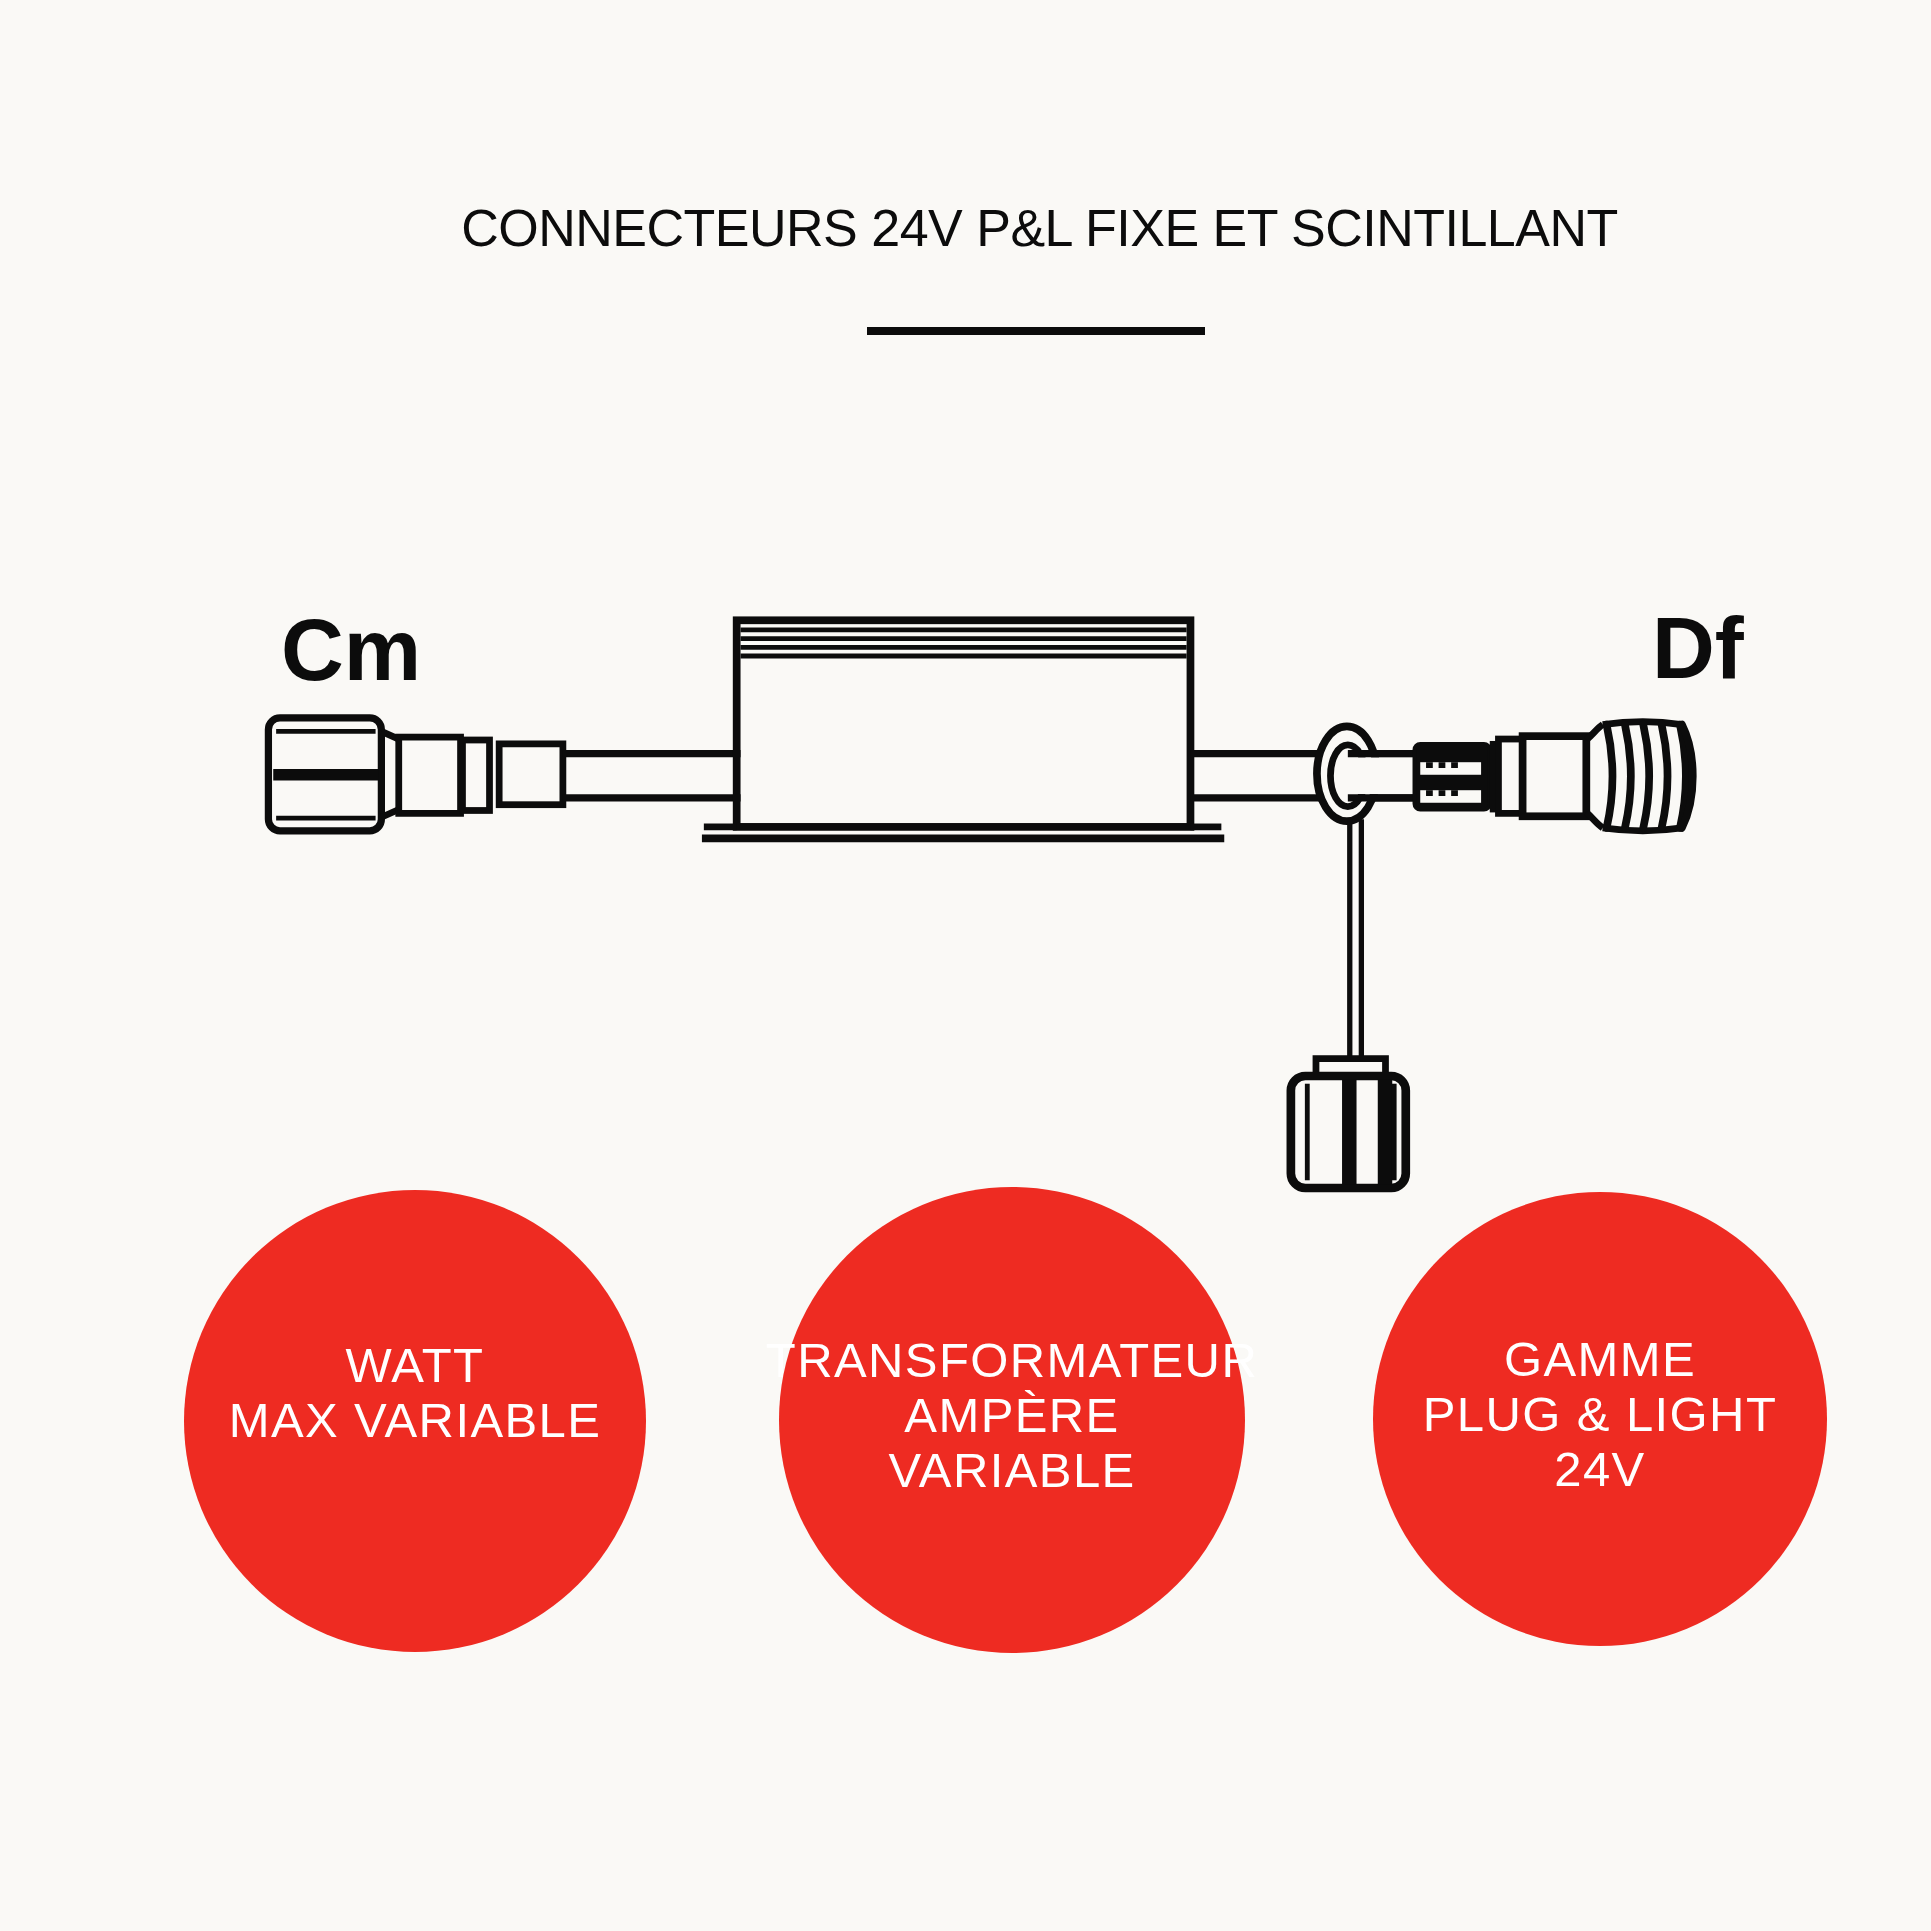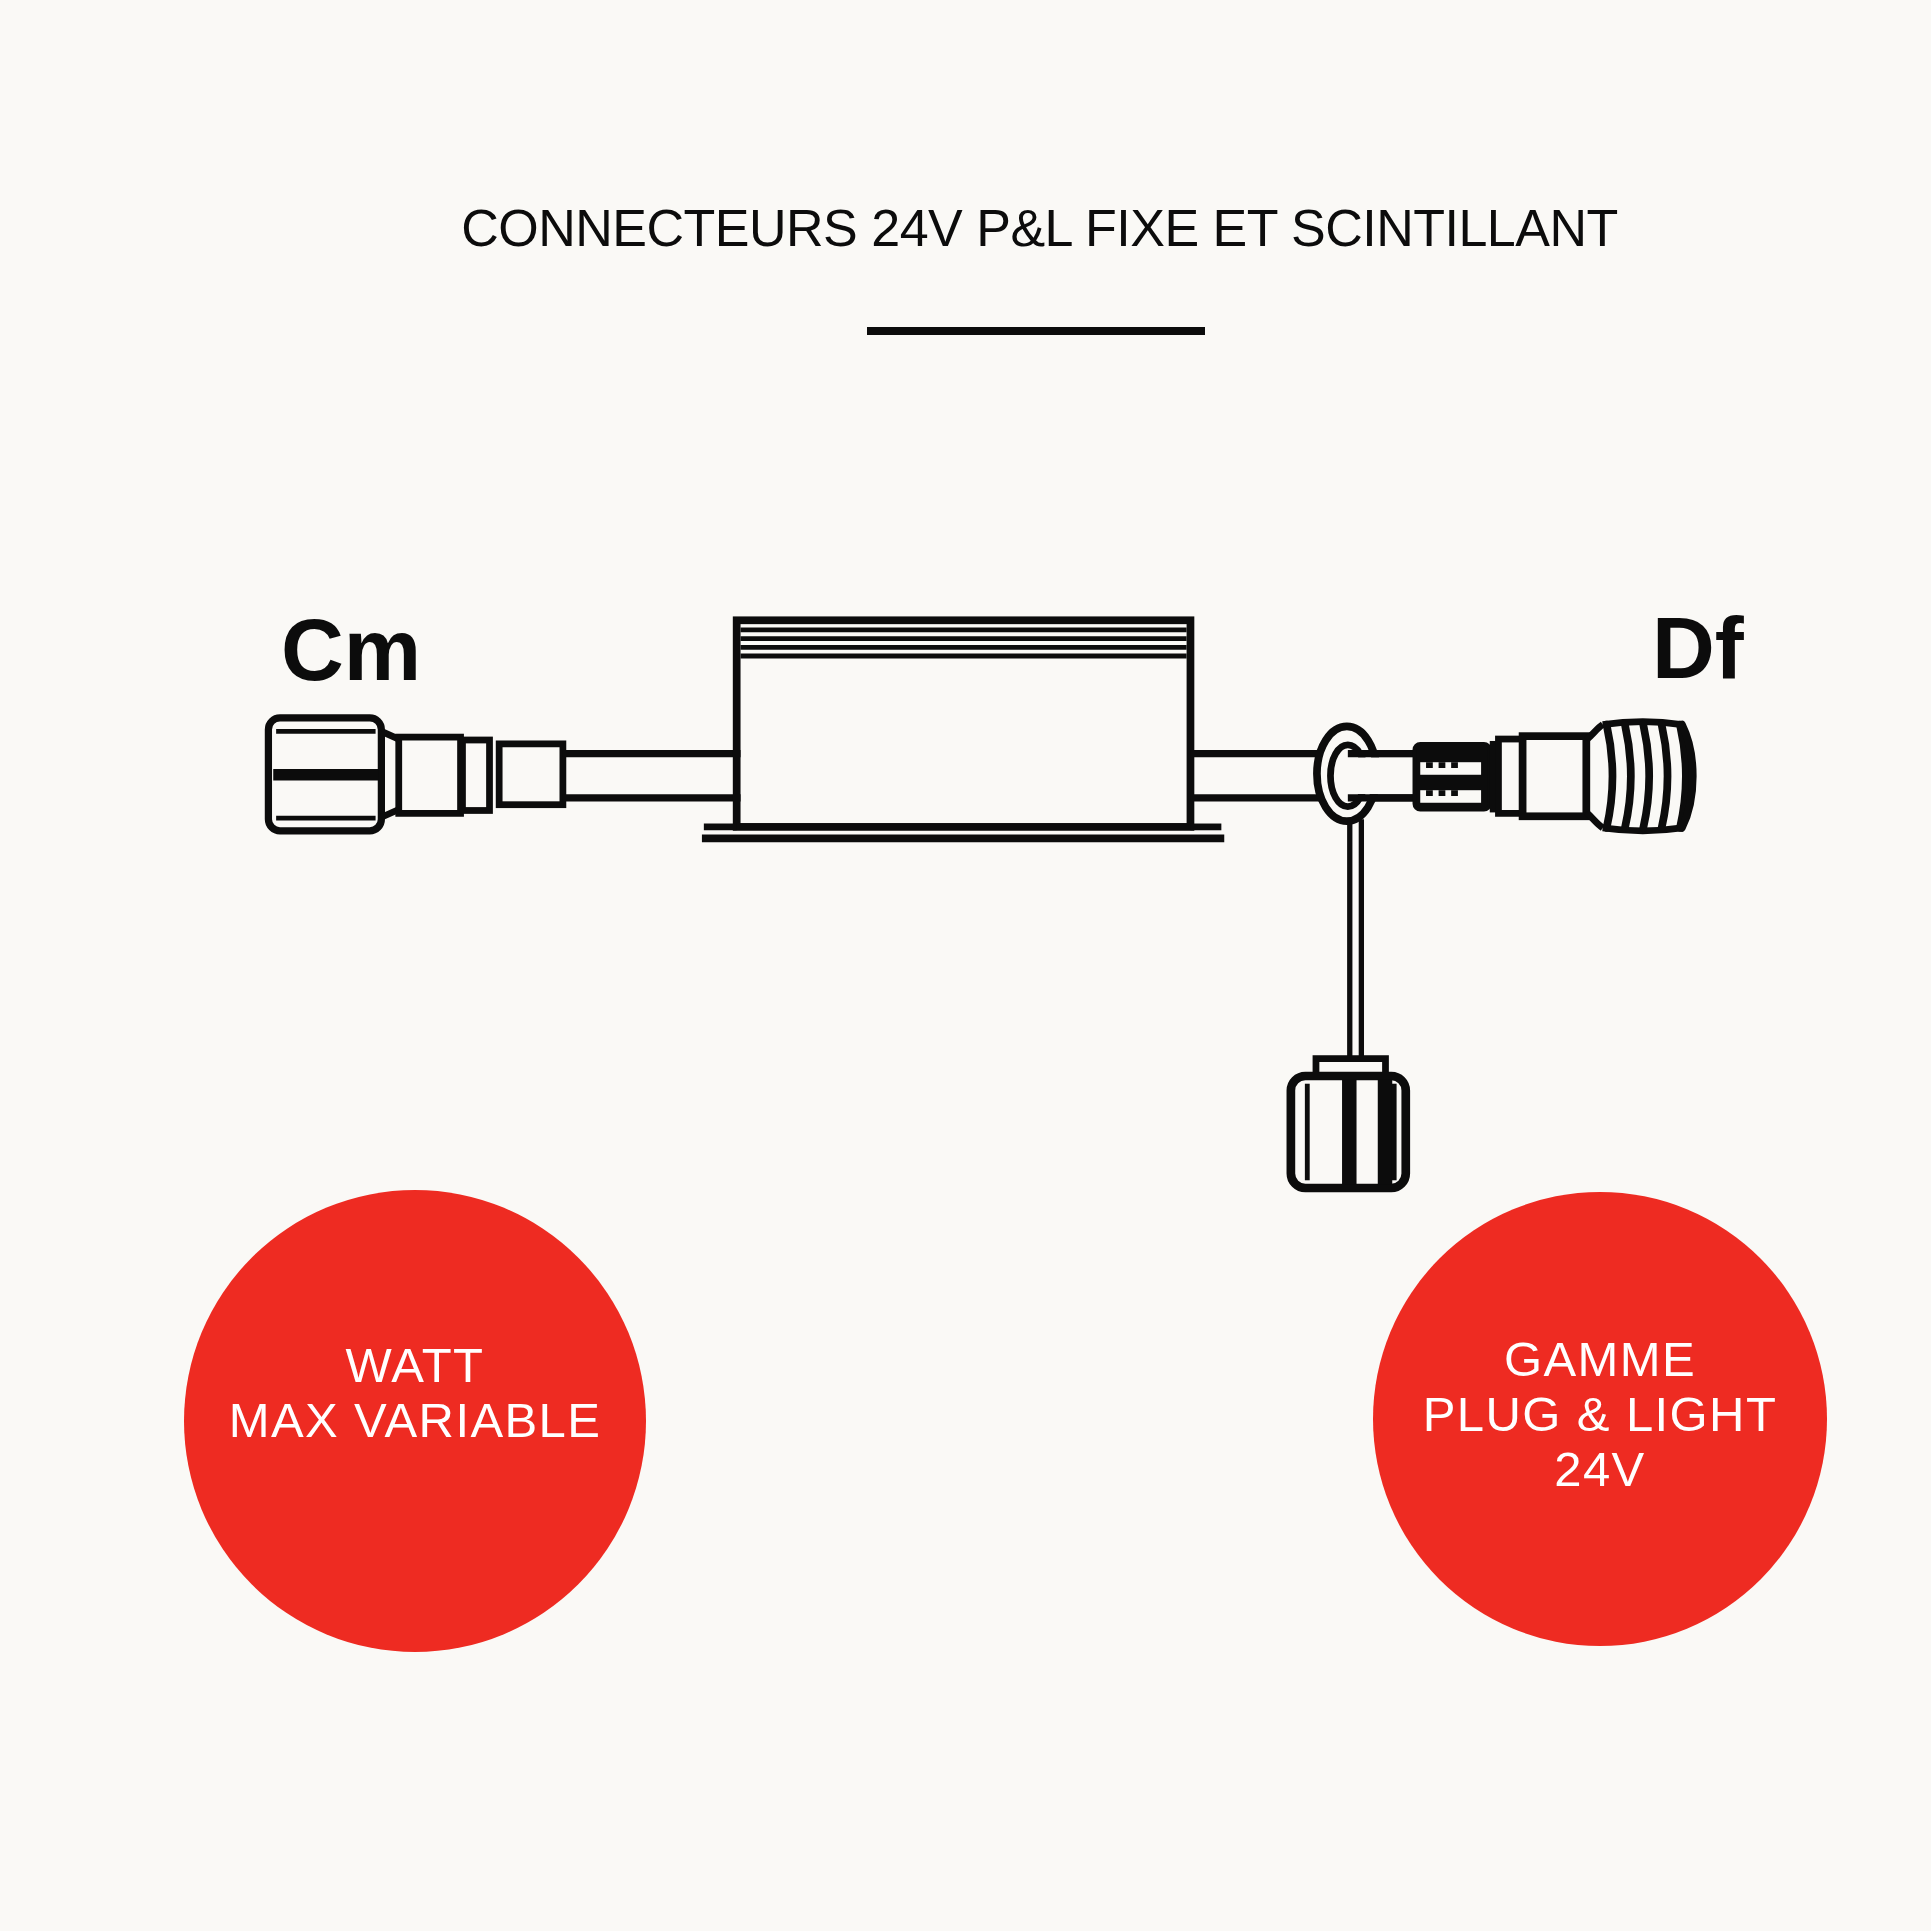--- a/index.html
+++ b/index.html
@@ -143,20 +143,27 @@
     </g>
   </svg>
 
   <div class="badge badge-1">
     <div class="badge-text">
       <span class="badge-line">WATT</span>
       <span class="badge-line">MAX VARIABLE</span>
     </div>
   </div>
 
+  <div class="badge badge-2">
+    <div class="badge-text">
+      <span class="badge-line">TRANSFORMATEUR</span>
+      <span class="badge-line">AMPÈRE</span>
+      <span class="badge-line">VARIABLE</span>
+    </div>
+  </div>
 
   <div class="badge badge-3">
     <div class="badge-text">
       <span class="badge-line">GAMME</span>
       <span class="badge-line">PLUG &amp; LIGHT</span>
       <span class="badge-line">24V</span>
     </div>
   </div>
 
 </div>

